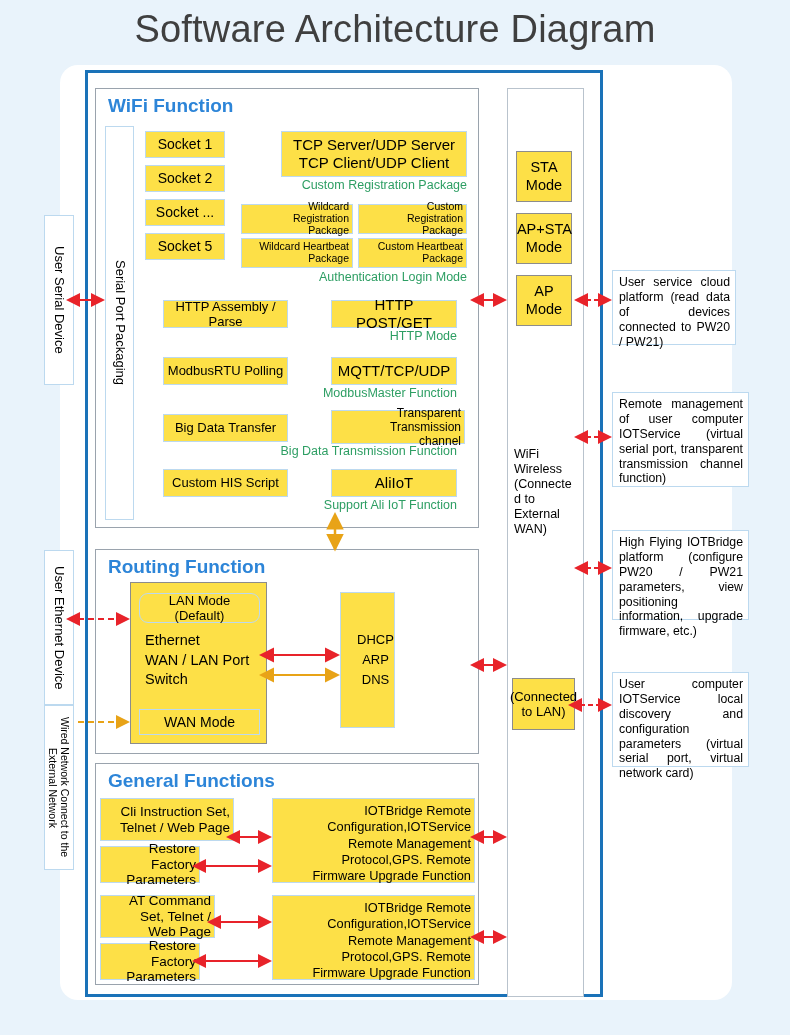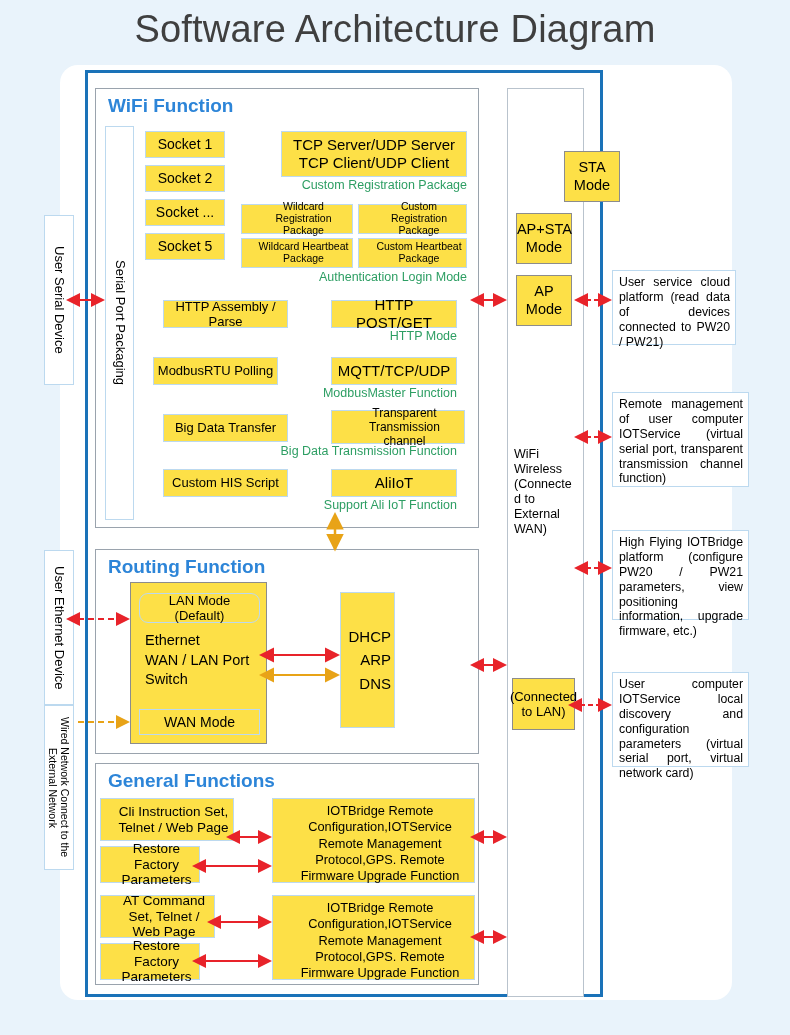--- a/index.html
+++ b/index.html
@@ -57,21 +57,21 @@
     background: #fde047;
     display: flex;
     align-items: center;
     justify-content: center;
     text-align: center;
     font-size: 13px;
     color: #000;
     line-height: 1.18;
     padding: 1px 3px;
   }
-  .box.left { justify-content: flex-start; text-align: center; padding-left: 16px; }
+  .box.left { justify-content: flex-start; text-align: right; padding-left: 16px; }
   .box.gray { border: 1px solid #8c8c8c; }
   .box.small { font-size: 10.5px; line-height: 1.14; }
   .box.big { font-size: 15px; }
   .box.med { font-size: 14px; }
 
   .vtext {
     position: absolute;
     border: 1px solid #bcd9ef;
     background: #ffffff;
     display: flex;
@@ -153,36 +153,36 @@
   <div class="box small left" style="left:241px; top:204px; width:112px; height:30px;">Wildcard Registration Package</div>
   <div class="box small left" style="left:358px; top:204px; width:109px; height:30px;">Custom Registration Package</div>
   <div class="box small left" style="left:241px; top:238px; width:112px; height:30px;">Wildcard Heartbeat Package</div>
   <div class="box small left" style="left:358px; top:238px; width:109px; height:30px;">Custom Heartbeat Package</div>
   <div class="green" style="left:267px; top:270px; width:200px;">Authentication Login Mode</div>
 
   <div class="box" style="left:163px; top:300px; width:125px; height:28px;">HTTP Assembly / Parse</div>
   <div class="box big" style="left:331px; top:300px; width:126px; height:28px;">HTTP POST/GET</div>
   <div class="green" style="left:307px; top:329px; width:150px;">HTTP Mode</div>
 
-  <div class="box" style="left:153px; top:357px; width:125px; height:28px;">ModbusRTU Polling</div>
+  <div class="box" style="left:163px; top:357px; width:125px; height:28px;">ModbusRTU Polling</div>
   <div class="box big" style="left:331px; top:357px; width:126px; height:28px;">MQTT/TCP/UDP</div>
   <div class="green" style="left:287px; top:386px; width:170px;">ModbusMaster Function</div>
 
   <div class="box" style="left:163px; top:414px; width:125px; height:28px;">Big Data Transfer</div>
   <div class="box left" style="left:331px; top:410px; width:134px; height:34px; font-size:12px;">Transparent Transmission channel</div>
   <div class="green" style="left:257px; top:444px; width:200px;">Big Data Transmission Function</div>
 
   <div class="box" style="left:163px; top:469px; width:125px; height:28px;">Custom HIS Script</div>
   <div class="box big" style="left:331px; top:469px; width:126px; height:28px;">AliIoT</div>
   <div class="green" style="left:287px; top:498px; width:170px;">Support Ali IoT Function</div>
 
   <div class="panel" style="left:507px; top:88px; width:77px; height:909px; border-color:#b9c3cd;">
   </div>
 
-  <div class="box gray" style="left:516px; top:151px; width:56px; height:51px; flex-direction:column; font-size:14.5px;margin-left:48px;">STA Mode</div>
+  <div class="box gray" style="left:516px; top:151px; width:56px; height:51px; flex-direction:column; font-size:14.5px;">STA Mode</div>
   <div class="box gray" style="left:516px; top:213px; width:56px; height:51px; flex-direction:column; font-size:14.5px;">AP+STA Mode</div>
   <div class="box gray" style="left:516px; top:275px; width:56px; height:51px; flex-direction:column; font-size:14.5px;">AP Mode</div>
 
   <div style="position:absolute; left:514px; top:447px; width:58px; font-size:12.5px; line-height:1.2; color:#000; word-break:break-word;">WiFi Wireless (Connected to External WAN)</div>
 
   <div class="box gray" style="left:512px; top:678px; width:63px; height:52px; font-size:13px;">(Connected to LAN)</div>
 
   <div class="panel" style="left:95px; top:549px; width:384px; height:205px;">
     <div class="panel-title">Routing Function</div>
   </div>
@@ -190,21 +190,21 @@
   <div class="box gray" style="left:130px; top:582px; width:137px; height:162px; display:block; padding:0;">
     <div class="box" style="position:absolute; left:8px; top:10px; width:121px; height:30px; font-size:13px;border-radius:9px;">LAN Mode (Default)</div>
     <div style="position:absolute; left:14px; top:48px; width:120px; font-size:14.5px; line-height:1.35; text-align:left;">
       <div>Ethernet</div>
       <div>WAN / LAN Port</div>
       <div>Switch</div>
     </div>
     <div class="box" style="position:absolute; left:8px; top:126px; width:121px; height:26px; font-size:14px;">WAN Mode</div>
   </div>
 
-  <div class="box" style="left:340px; top:592px; width:55px; height:136px; flex-direction:column; align-items:flex-end; padding-left:19px; font-size:15px; line-height:1.55;">
+  <div class="box" style="left:340px; top:592px; width:55px; height:136px; flex-direction:column; align-items:center; padding-left:19px; font-size:13px; line-height:1.55;">
     <div>DHCP</div>
     <div>ARP</div>
     <div>DNS</div>
   </div>
 
   <div class="panel" style="left:95px; top:763px; width:384px; height:222px;">
     <div class="panel-title">General Functions</div>
   </div>
 
   <div class="box left" style="left:100px; top:798px; width:134px; height:43px; font-size:13.5px;">Cli Instruction Set, Telnet / Web Page</div>

